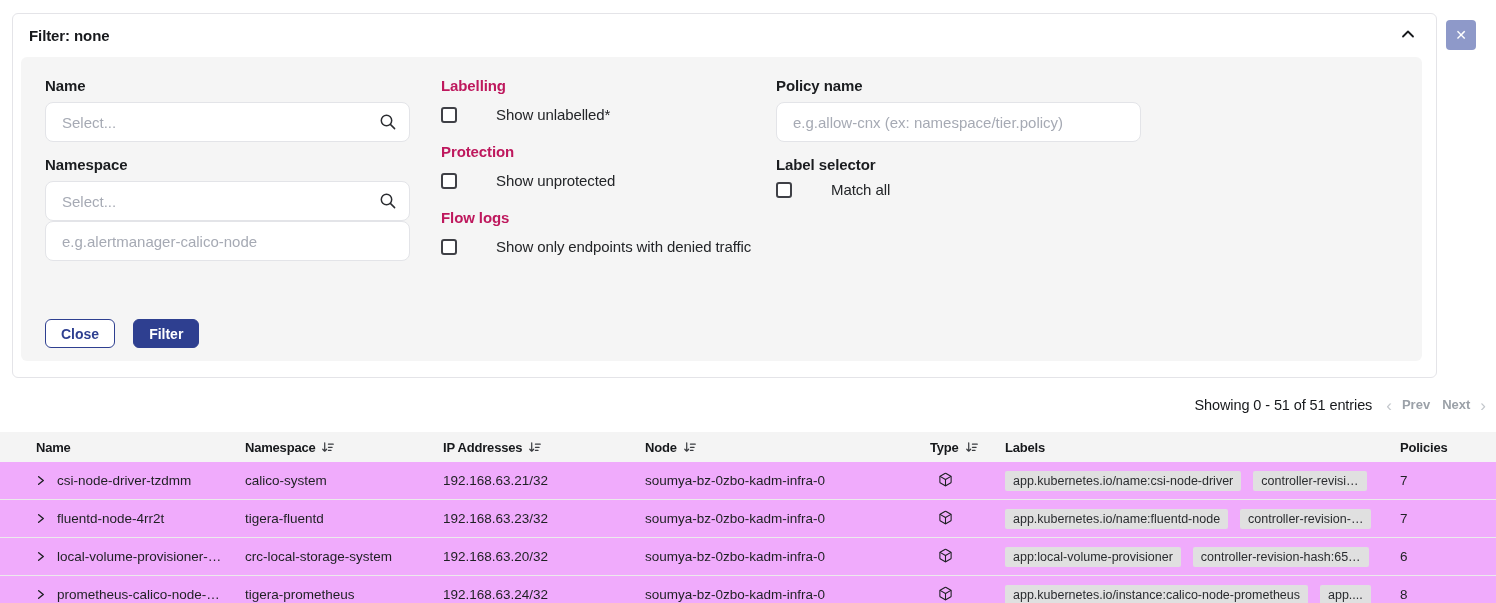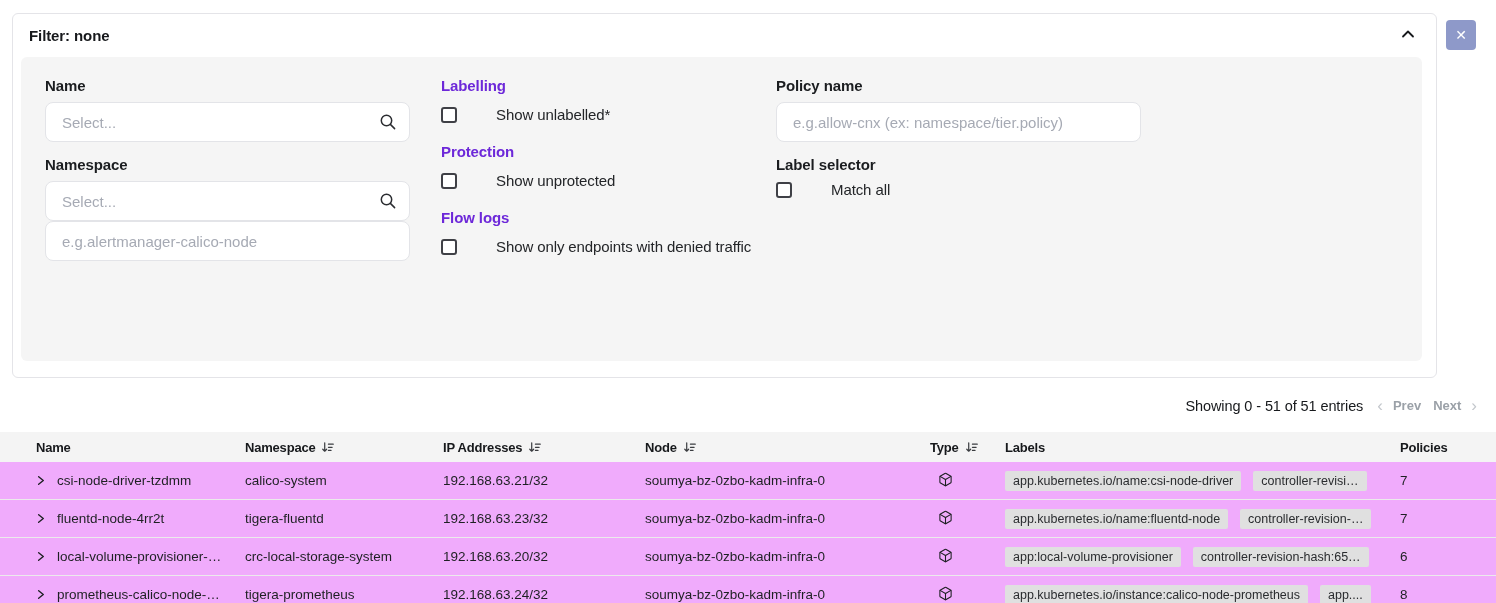--- a/index.html
+++ b/index.html
@@ -22,21 +22,21 @@
   .filter-body { position:absolute; left:8px; right:14px; top:43px; bottom:16px;
     background:#f5f5f5; border-radius:6px; }
   .fcol { position:absolute; top:0; }
   .fcol-1 { left:24px; width:365px; }
   .fcol-2 { left:420px; width:330px; }
   .fcol-3 { left:755px; width:365px; }
 
   .flabel { display:block; font-size:15px; font-weight:600; color:#1b1d20;
     margin:14px 0 8px; letter-spacing:-0.1px; }
   .flabel.first { margin-top:20px; }
-  .fsection { display:block; font-size:15px; font-weight:600; color:#6d28d9;
+  .fsection { display:block; font-size:15px; font-weight:600; color:#be185d;
     margin:32px 0 12px; letter-spacing:-0.1px; }
 
   .input-wrap { position:relative; }
   .finput { width:100%; height:40px; background:#fff; border:1px solid #e3e4e8;
     border-radius:8px; padding:0 38px 0 16px; font-size:15px; color:#1c1e21;
     font-family:"Liberation Sans", sans-serif; outline:none; }
   .finput::placeholder { color:#a6aab4; opacity:1; }
   .search-icon { position:absolute; right:13px; top:11px; pointer-events:none; }
 
   .check-row { display:flex; align-items:center; }
@@ -51,21 +51,21 @@
     padding-left:20px; font-size:14.5px; font-weight:600; color:var(--navy,#2e3f90);
     cursor:pointer; font-family:"Liberation Sans", sans-serif; }
 
   .btn-row { position:absolute; left:24px; top:262px; display:flex; gap:18px; }
   .btn { height:29px; padding:0 15px; border-radius:6px; font-size:14px; font-weight:600;
     cursor:pointer; font-family:"Liberation Sans", sans-serif; }
   .btn-close { background:#fff; border:1.5px solid var(--navy,#2e3f90); color:var(--navy,#2e3f90); }
   .btn-filter { background:var(--navy,#2e3f90); border:1.5px solid var(--navy,#2e3f90); color:#fff; }
 
   
-  .paging { position:absolute; top:397px; right:15px; display:flex; align-items:center; }
+  .paging { position:absolute; top:397px; right:6px; display:flex; }
   .paging-summary { font-size:14.5px; font-weight:500; color:#17191c; letter-spacing:-0.1px; }
   .page-arrow { color:#c3c7cc; font-size:17px; line-height:17px; margin:0 4px; cursor:default; }
   .page-arrow.left { margin-left:14px; }
   .page-link { color:#9ba1a8; font-size:13px; font-weight:600; margin:0 6px; cursor:default; }
 
   
   .table { position:absolute; left:0; right:0; top:432px; }
   .thead, .tr { display:grid;
     grid-template-columns:245px 198px 202px 285px 75px 393px 98px; align-items:center; }
   .thead { height:30px; background:#f4f4f4; font-size:13px; font-weight:700; color:#17191c; }
@@ -157,20 +157,24 @@
           <input class="finput" style="padding-right: 16px;" type="text" placeholder="e.g.allow-cnx (ex: namespace/tier.policy)">
         </div>
 
         <label class="flabel">Label selector</label>
         <div class="check-row match-all" style="margin-top:4px">
           <span class="checkbox"></span>
           <span class="check-label">Match all</span>
         </div>
       </div>
 
+      <div class="btn-row">
+        <button class="btn btn-close">Close</button>
+        <button class="btn btn-filter">Filter</button>
+      </div>
     </div>
   </div>
 
   <button class="close-btn"><span>✕</span></button>
 
   <div class="paging">
     <span class="paging-summary">Showing 0 - 51 of 51 entries</span>
     <span class="page-arrow left">‹</span>
     <span class="page-link">Prev</span>
     <span class="page-link">Next</span>

